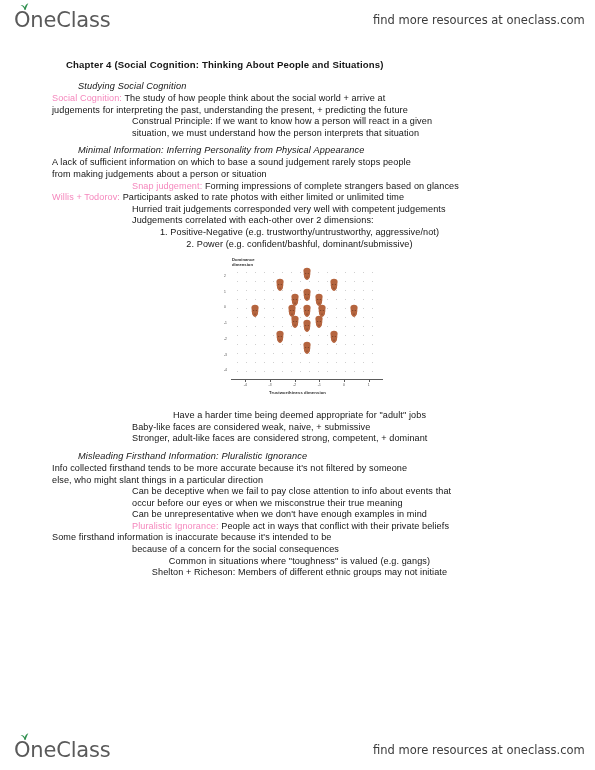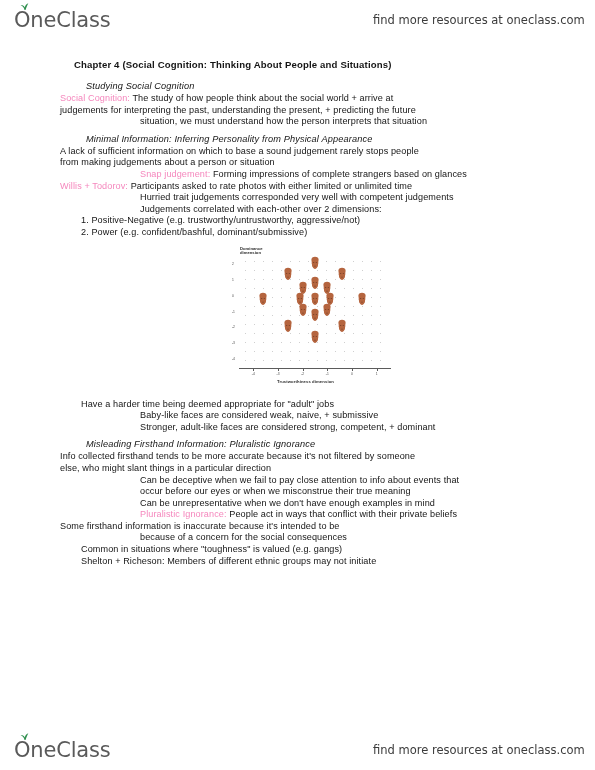--- a/index.html
+++ b/index.html
@@ -55,21 +55,21 @@
     font-size: 11.5px;
     color: #3b3b3b;
     font-family: "DejaVu Sans", sans-serif;
     white-space: nowrap;
   }
 
   
   .doc {
     position: absolute;
     top: 58px;
-    left: 8px;
+    left: 0;
     width: 526px;
   }
 
   .line {
     font-size: 9.1px;
     line-height: 11.6px;
     color: #151515;
     white-space: nowrap;
     letter-spacing: 0.1px;
   }
@@ -89,21 +89,21 @@
     margin-left: 12px;
   }
   .spacer-sm { height: 5px; }
 
   .term { color: #f587bd; }
 
   
   .i0 { padding-left: 66px; }
   .i1 { padding-left: 52px; }
   .i2 { padding-left: 132px; }
-  .i3 { padding-left: 73px; }
+  .i3 { padding-left: 73px; text-align: center; }
 
   
   .figure-wrap {
     position: relative;
     height: 150px;
     margin-top: 6px;
     margin-bottom: 4px;
   }
   .figure {
     position: absolute;
@@ -197,20 +197,21 @@
   </div>
   <div class="brand-tagline">find more resources at oneclass.com</div>
 </div>
 
 <div class="doc">
   <div class="line title i0">Chapter 4 (Social Cognition: Thinking About People and Situations)</div>
   <div id="sections-root">
       <div class="line heading i0">Studying Social Cognition</div>
       <div class="line i1"><span class="term" style="color: rgb(245, 135, 189);">Social Cognition:</span><span> The study of how people think about the social world + arrive at</span></div>
       <div class="line i1"><span>judgements for interpreting the past, understanding the present, + predicting the future</span></div>
+      <div class="line i2"><span>Construal Principle: If we want to know how a person will react in a given</span></div>
       <div class="line i2"><span>situation, we must understand how the person interprets that situation</span></div>
       <div class="spacer-sm"></div>
       <div class="line heading i0">Minimal Information: Inferring Personality from Physical Appearance</div>
       <div class="line i1"><span>A lack of sufficient information on which to base a sound judgement rarely stops people</span></div>
       <div class="line i1"><span>from making judgements about a person or situation</span></div>
       <div class="line i2"><span class="term" style="color: rgb(245, 135, 189);">Snap judgement:</span><span> Forming impressions of complete strangers based on glances</span></div>
       <div class="line i1"><span class="term" style="color: rgb(245, 135, 189);">Willis + Todorov:</span><span> Participants asked to rate photos with either limited or unlimited time</span></div>
       <div class="line i2"><span>Hurried trait judgements corresponded very well with competent judgements</span></div>
       <div class="line i2"><span>Judgements correlated with each-other over 2 dimensions:</span></div>
       <div class="line i3"><span>1. Positive-Negative (e.g. trustworthy/untrustworthy, aggressive/not)</span></div>

